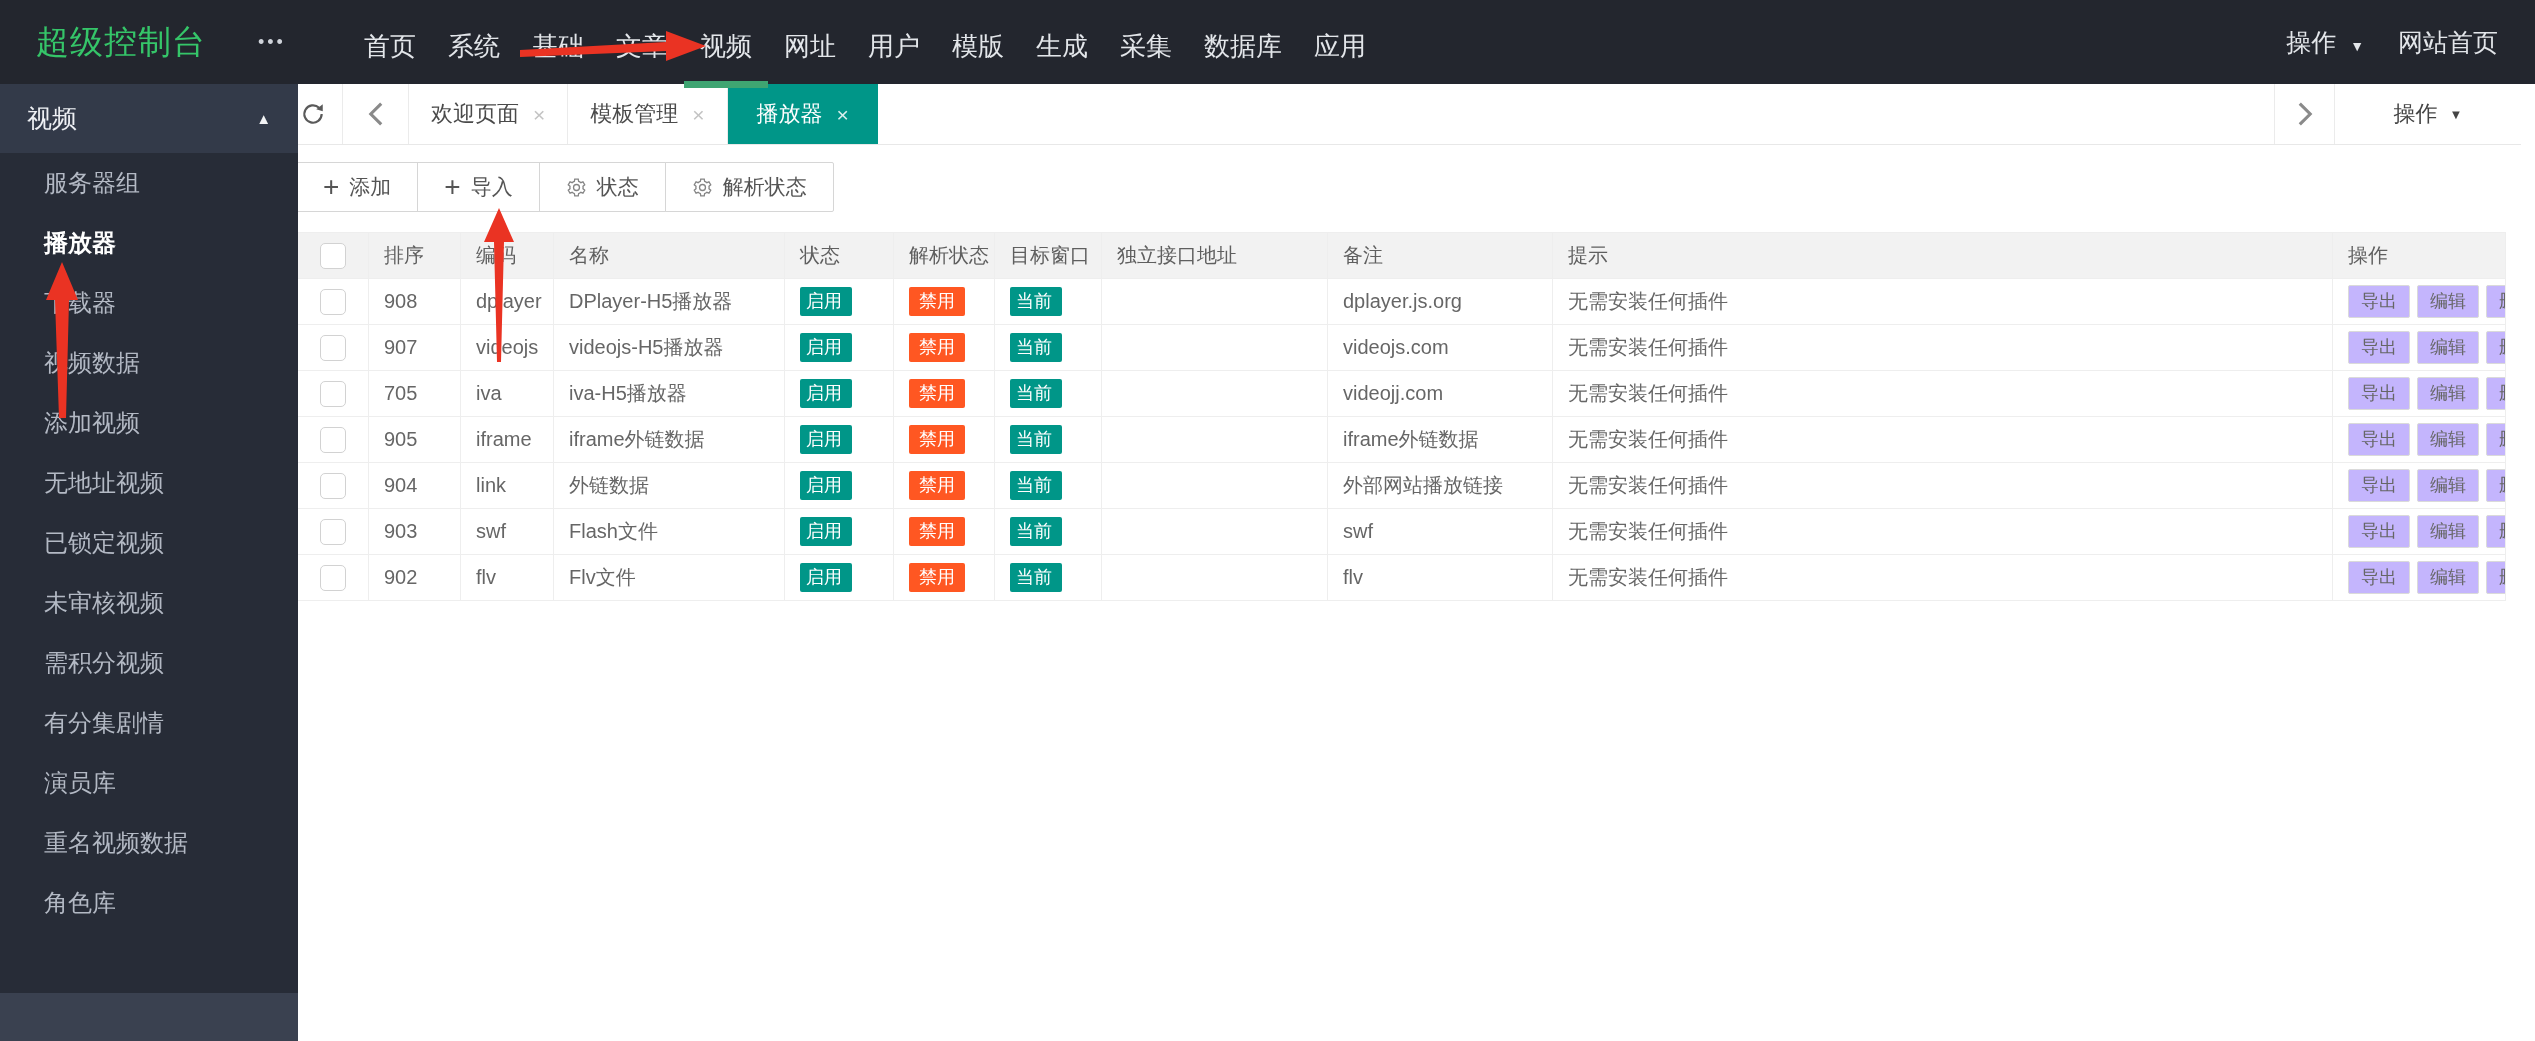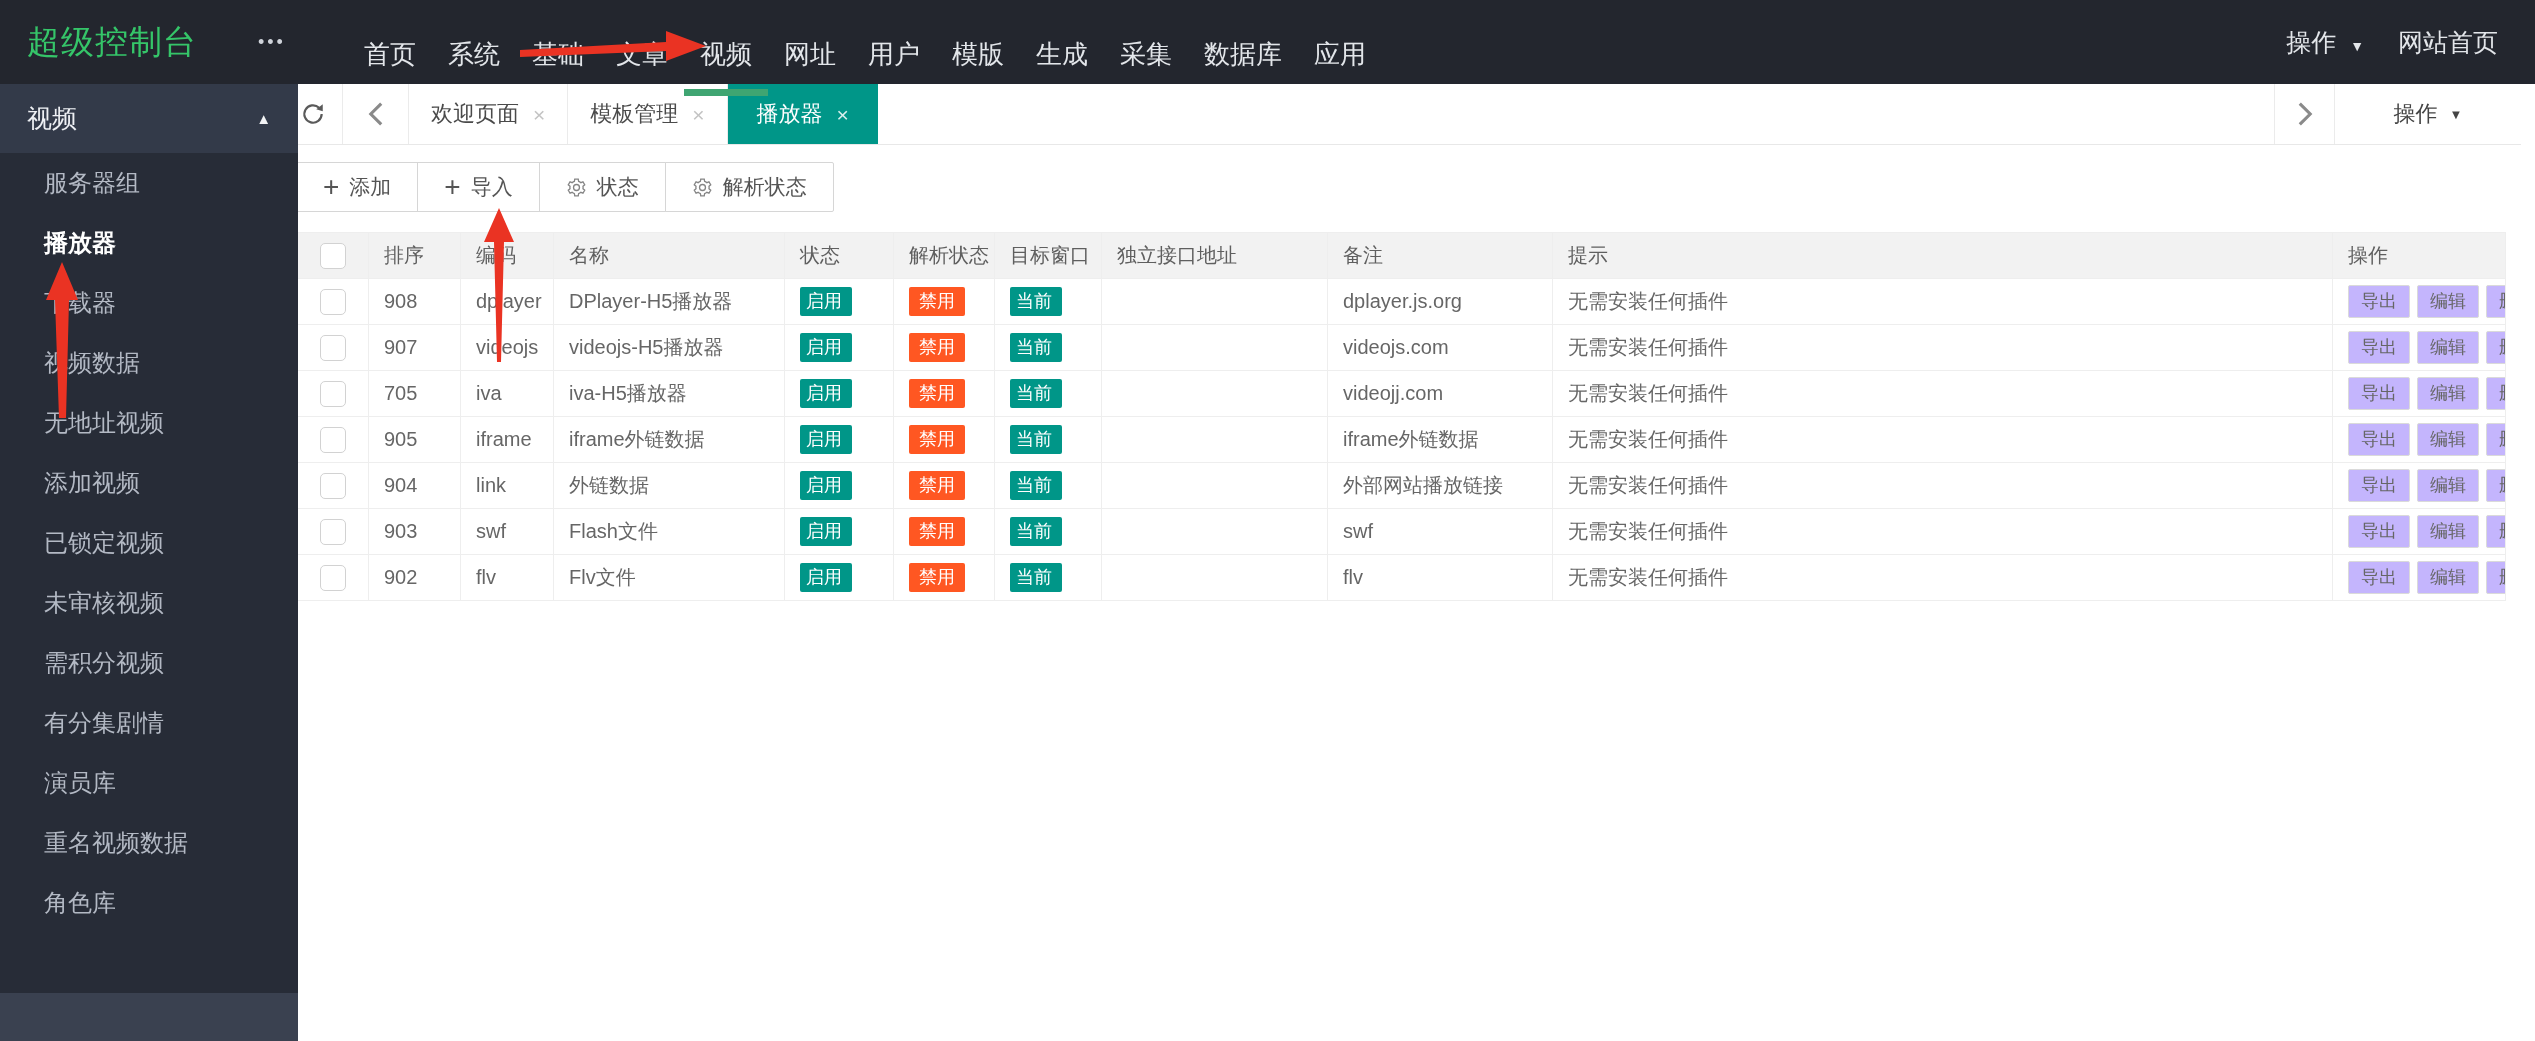--- a/index.html
+++ b/index.html
@@ -1,23 +1,23 @@
 <!DOCTYPE html>
 <html><head>
 <meta charset="utf-8">
 <style>
   * { margin:0; padding:0; box-sizing:border-box; }
   html,body { width:2535px; height:1041px; overflow:hidden; }
   body { font-family:"Liberation Sans", sans-serif; position:relative; background:#fff; }
 
   
   .topnav { position:absolute; left:0; top:0; width:2535px; height:84px; background:#23262e; z-index:5; }
-  .logo { position:absolute; left:27px; top:0; height:100px; line-height:84px; font-size:33px; color:#35c569; letter-spacing:1px; }
+  .logo { position:absolute; left:36px; top:0; height:100px; line-height:84px; font-size:33px; color:#35c569; letter-spacing:1px; }
   .nav-more { position:absolute; left:258px; top:0; height:84px; line-height:84px; color:#cfd3da; font-size:18px; letter-spacing:3px; cursor:pointer; }
-  .nav-items { position:absolute; left:348px; top:12px; height:84px; display:flex; }
+  .nav-items { position:absolute; left:348px; top:4px; height:84px; display:flex; }
   .nav-item { position:relative; height:84px; line-height:84px; padding:0 16px; font-size:26px; color:#e3e6ea; cursor:pointer; white-space:nowrap; }
   .nav-item.active::after { content:""; position:absolute; left:0; right:0; bottom:0; height:7px; background:#3fa572; }
   .topnav-right { position:absolute; right:0; top:0; height:84px; display:flex; align-items:center; }
   .nav-action { color:#e3e6ea; font-size:25px; margin-right:34px; cursor:pointer; }
   .nav-action .caret { font-size:14px; margin-left:14px; color:#e3e6ea; }
   .nav-home { color:#e3e6ea; font-size:25px; margin-right:37px; cursor:pointer; }
 
   
   .sidebar { position:absolute; left:0; top:84px; width:298px; height:957px; background:#272c37; z-index:4; }
   .side-header { height:69px; background:#333a49; color:#eef0f4; font-size:25px; display:flex; align-items:center; padding:0 27px; cursor:pointer; }
@@ -103,22 +103,22 @@
   <div class="side-header">
     <span>视频</span>
     <span class="grow"></span>
     <span class="up">▲</span>
   </div>
   <ul class="side-items" id="sideItems">
       <li class="side-item">服务器组</li>
       <li class="side-item active">播放器</li>
       <li class="side-item">下载器</li>
       <li class="side-item">视频数据</li>
+      <li class="side-item">添加视频</li>
       <li class="side-item">无地址视频</li>
-      <li class="side-item">添加视频</li>
       <li class="side-item">已锁定视频</li>
       <li class="side-item">未审核视频</li>
       <li class="side-item">需积分视频</li>
       <li class="side-item">有分集剧情</li>
       <li class="side-item">演员库</li>
       <li class="side-item">重名视频数据</li>
       <li class="side-item">角色库</li>
     </ul>
   <div class="side-footer"></div>
 </aside>

